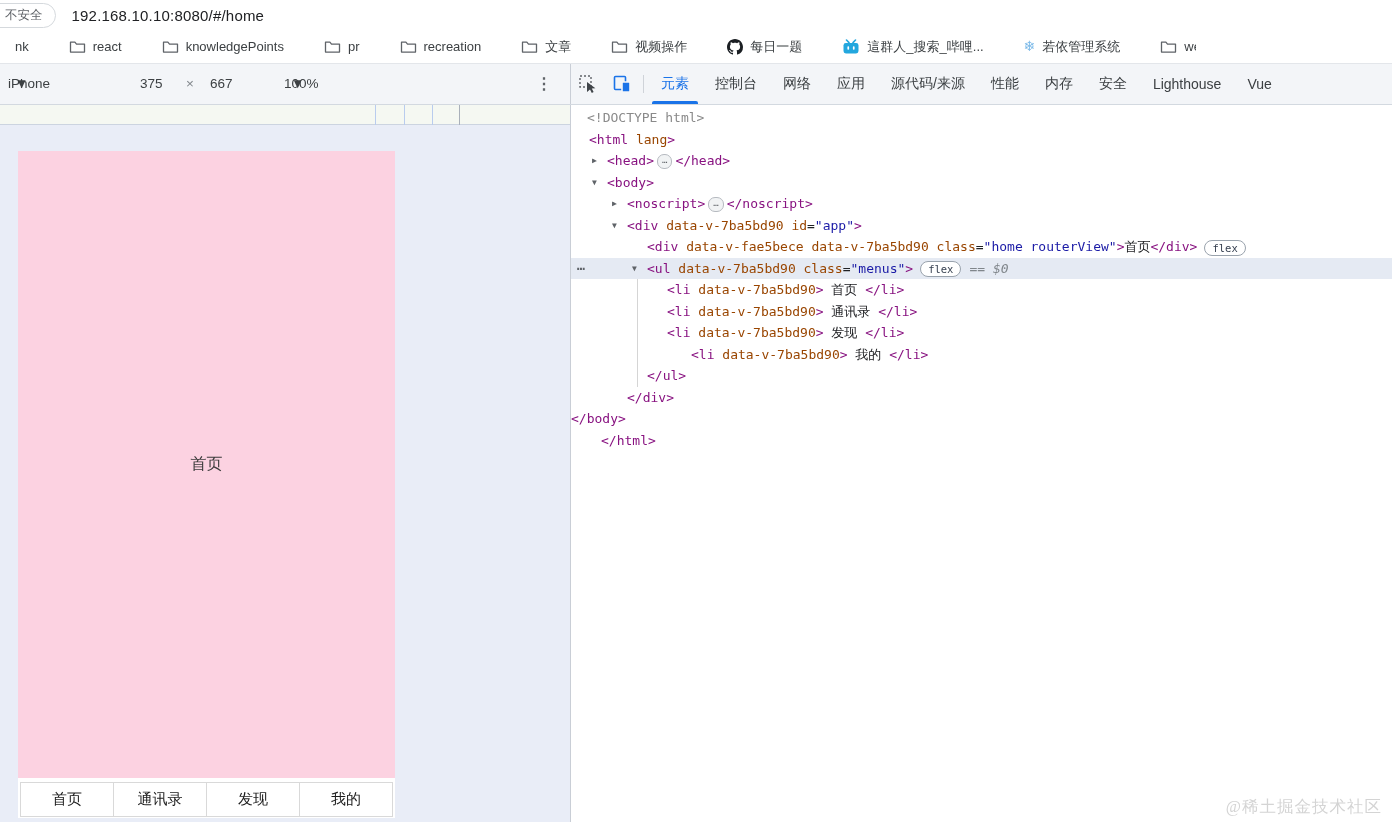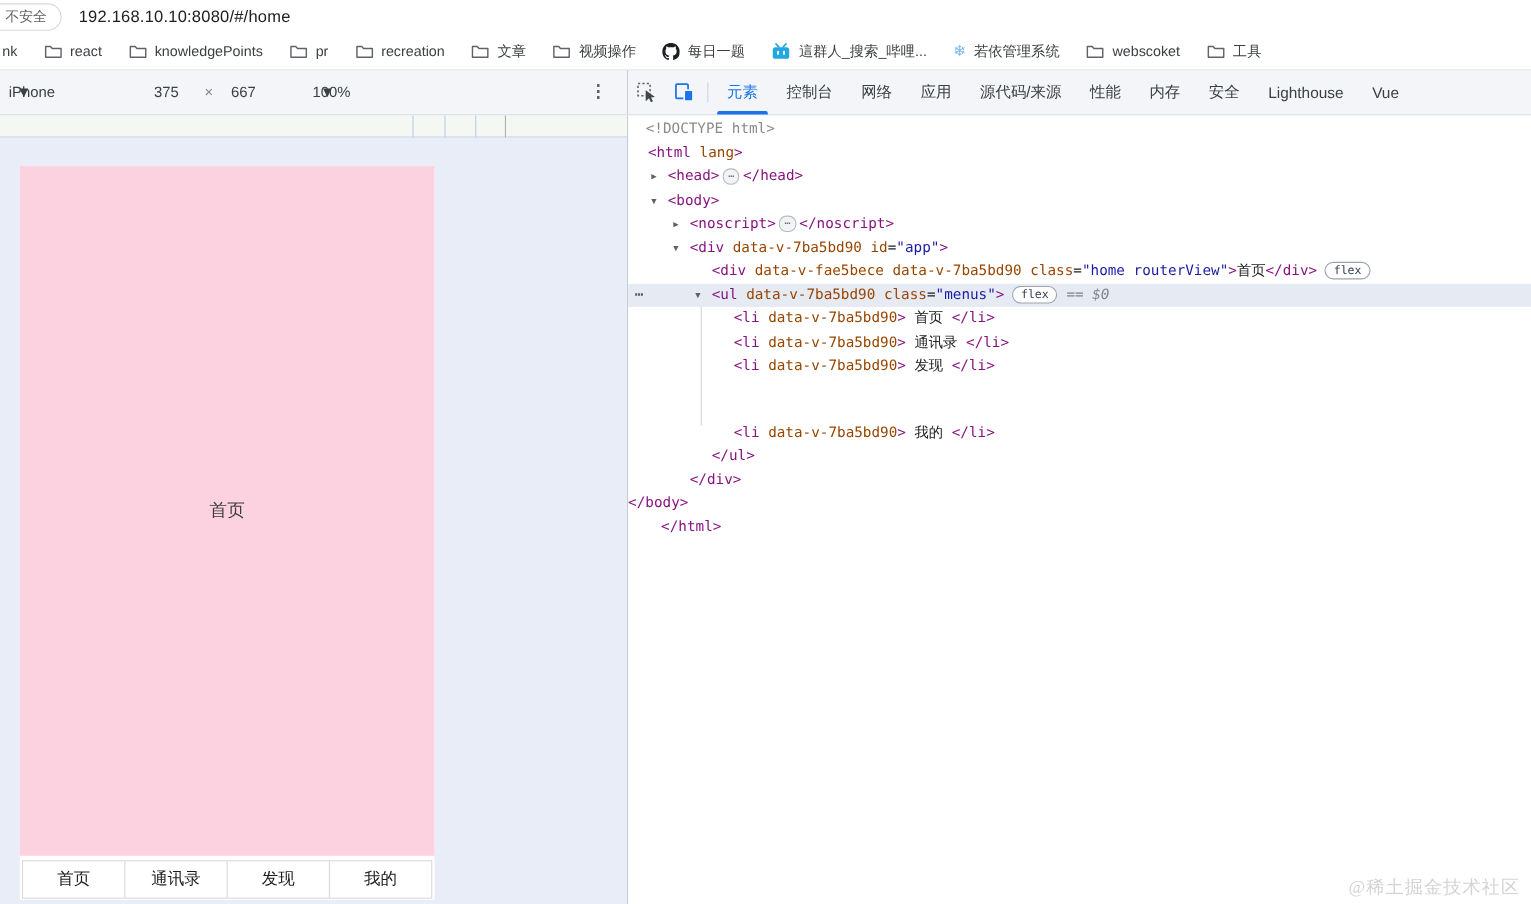--- a/index.html
+++ b/index.html
@@ -9,21 +9,21 @@
   #stage { position:relative; width:1392px; height:822px; background:#fff; }
 
   
   #address-bar { left:0; top:0; width:1392px; height:30px; background:#fff;
     display:flex; align-items:center; }
   #security-badge { margin-left:-16px; padding:3px 12px 3px 20px; border:1px solid #d5d9dd;
     border-radius:13px; font-size:12.5px; color:#5f6368; background:#fff; white-space:nowrap; }
   #url-text { margin-left:16px; font-size:15px; color:#202124; letter-spacing:.2px; }
 
   #bookmarks-bar { left:0; top:30px; width:1196px; height:33px; background:#fff;
-    display:flex; align-items:center; gap:24px; padding-left:2px; overflow:hidden; }
+    display:flex; align-items:center; gap:40px; padding-left:15px; overflow:hidden; }
   .bookmark { display:flex; align-items:center; gap:7px; font-size:13px; color:#3c4043;
     white-space:nowrap; cursor:pointer; }
   .bookmark svg { display:block; }
   .ruoyi-glyph { font-size:14px; color:#79b8e8; line-height:14px; }
 
   
   #toolbar-row { left:0; top:63px; width:1392px; height:42px; background:#f3f5f8;
     border-top:1px solid #e3e6ea; border-bottom:1px solid #d3d9e0; }
   #device-toolbar { position:absolute; left:0; top:0; width:570px; height:100%; }
   #device-toolbar span { position:absolute; top:0; line-height:40px; font-size:13.5px; color:#3c4043; }
@@ -264,21 +264,21 @@
         <div class="dom-row" style="padding-left: 18px;"><span class="seg-tag">&lt;html </span><span class="seg-attr">lang</span><span class="seg-tag">&gt;</span></div>
         <div class="dom-row" style="padding-left: 36px;"><span class="arrow" style="left: 21px;">▶</span><span class="seg-tag">&lt;head&gt;</span><span class="dots-pill">…</span><span class="seg-tag">&lt;/head&gt;</span></div>
         <div class="dom-row" style="padding-left: 36px;"><span class="arrow" style="left: 21px;">▼</span><span class="seg-tag">&lt;body&gt;</span></div>
         <div class="dom-row" style="padding-left: 56px;"><span class="arrow" style="left: 41px;">▶</span><span class="seg-tag">&lt;noscript&gt;</span><span class="dots-pill">…</span><span class="seg-tag">&lt;/noscript&gt;</span></div>
         <div class="dom-row" style="padding-left: 56px;"><span class="arrow" style="left: 41px;">▼</span><span class="seg-tag">&lt;div </span><span class="seg-attr">data-v-7ba5bd90</span><span class="seg-pun"> </span><span class="seg-attr">id</span><span class="seg-pun">=</span><span class="seg-val">"app"</span><span class="seg-tag">&gt;</span></div>
         <div class="dom-row" style="padding-left: 76px;"><span class="seg-tag">&lt;div </span><span class="seg-attr">data-v-fae5bece</span><span class="seg-pun"> </span><span class="seg-attr">data-v-7ba5bd90</span><span class="seg-pun"> </span><span class="seg-attr">class</span><span class="seg-pun">=</span><span class="seg-val">"home routerView"</span><span class="seg-tag">&gt;</span><span class="seg-txt">首页</span><span class="seg-tag">&lt;/div&gt;</span><span class="flex-badge">flex</span></div>
         <div class="dom-row selected" style="padding-left: 76px;"><span class="more-dots">⋯</span><span class="arrow" style="left: 61px;">▼</span><span class="seg-tag">&lt;ul </span><span class="seg-attr">data-v-7ba5bd90</span><span class="seg-pun"> </span><span class="seg-attr">class</span><span class="seg-pun">=</span><span class="seg-val">"menus"</span><span class="seg-tag">&gt;</span><span class="flex-badge">flex</span><span class="seg-eq">== $0</span></div>
         <div class="dom-row" style="padding-left: 96px;"><span class="seg-tag">&lt;li </span><span class="seg-attr">data-v-7ba5bd90</span><span class="seg-tag">&gt;</span><span class="seg-txt"> 首页 </span><span class="seg-tag">&lt;/li&gt;</span></div>
         <div class="dom-row" style="padding-left: 96px;"><span class="seg-tag">&lt;li </span><span class="seg-attr">data-v-7ba5bd90</span><span class="seg-tag">&gt;</span><span class="seg-txt"> 通讯录 </span><span class="seg-tag">&lt;/li&gt;</span></div>
         <div class="dom-row" style="padding-left: 96px;"><span class="seg-tag">&lt;li </span><span class="seg-attr">data-v-7ba5bd90</span><span class="seg-tag">&gt;</span><span class="seg-txt"> 发现 </span><span class="seg-tag">&lt;/li&gt;</span></div>
-        <div class="dom-row" style="padding-left: 96px; margin-top: 39px;"><span class="seg-tag">&lt;li </span><span class="seg-attr">data-v-7ba5bd90</span><span class="seg-tag">&gt;</span><span class="seg-txt"> 我的 </span><span class="seg-tag">&lt;/li&gt;</span></div>
+        <div class="dom-row" style="padding-left: 120px;"><span class="seg-tag">&lt;li </span><span class="seg-attr">data-v-7ba5bd90</span><span class="seg-tag">&gt;</span><span class="seg-txt"> 我的 </span><span class="seg-tag">&lt;/li&gt;</span></div>
         <div class="dom-row" style="padding-left: 76px;"><span class="seg-tag">&lt;/ul&gt;</span></div>
         <div class="dom-row" style="padding-left: 56px;"><span class="seg-tag">&lt;/div&gt;</span></div>
         <div class="dom-row" style=""><span class="seg-tag">&lt;/body&gt;</span></div>
         <div class="dom-row" style="padding-left: 30px;"><span class="seg-tag">&lt;/html&gt;</span></div>
       </div>
     <div id="watermark">@稀土掘金技术社区</div>
   <div id="indent-guide" style="top: 174px; height: 107.5px;"></div>
     </div>
 
 </div>

